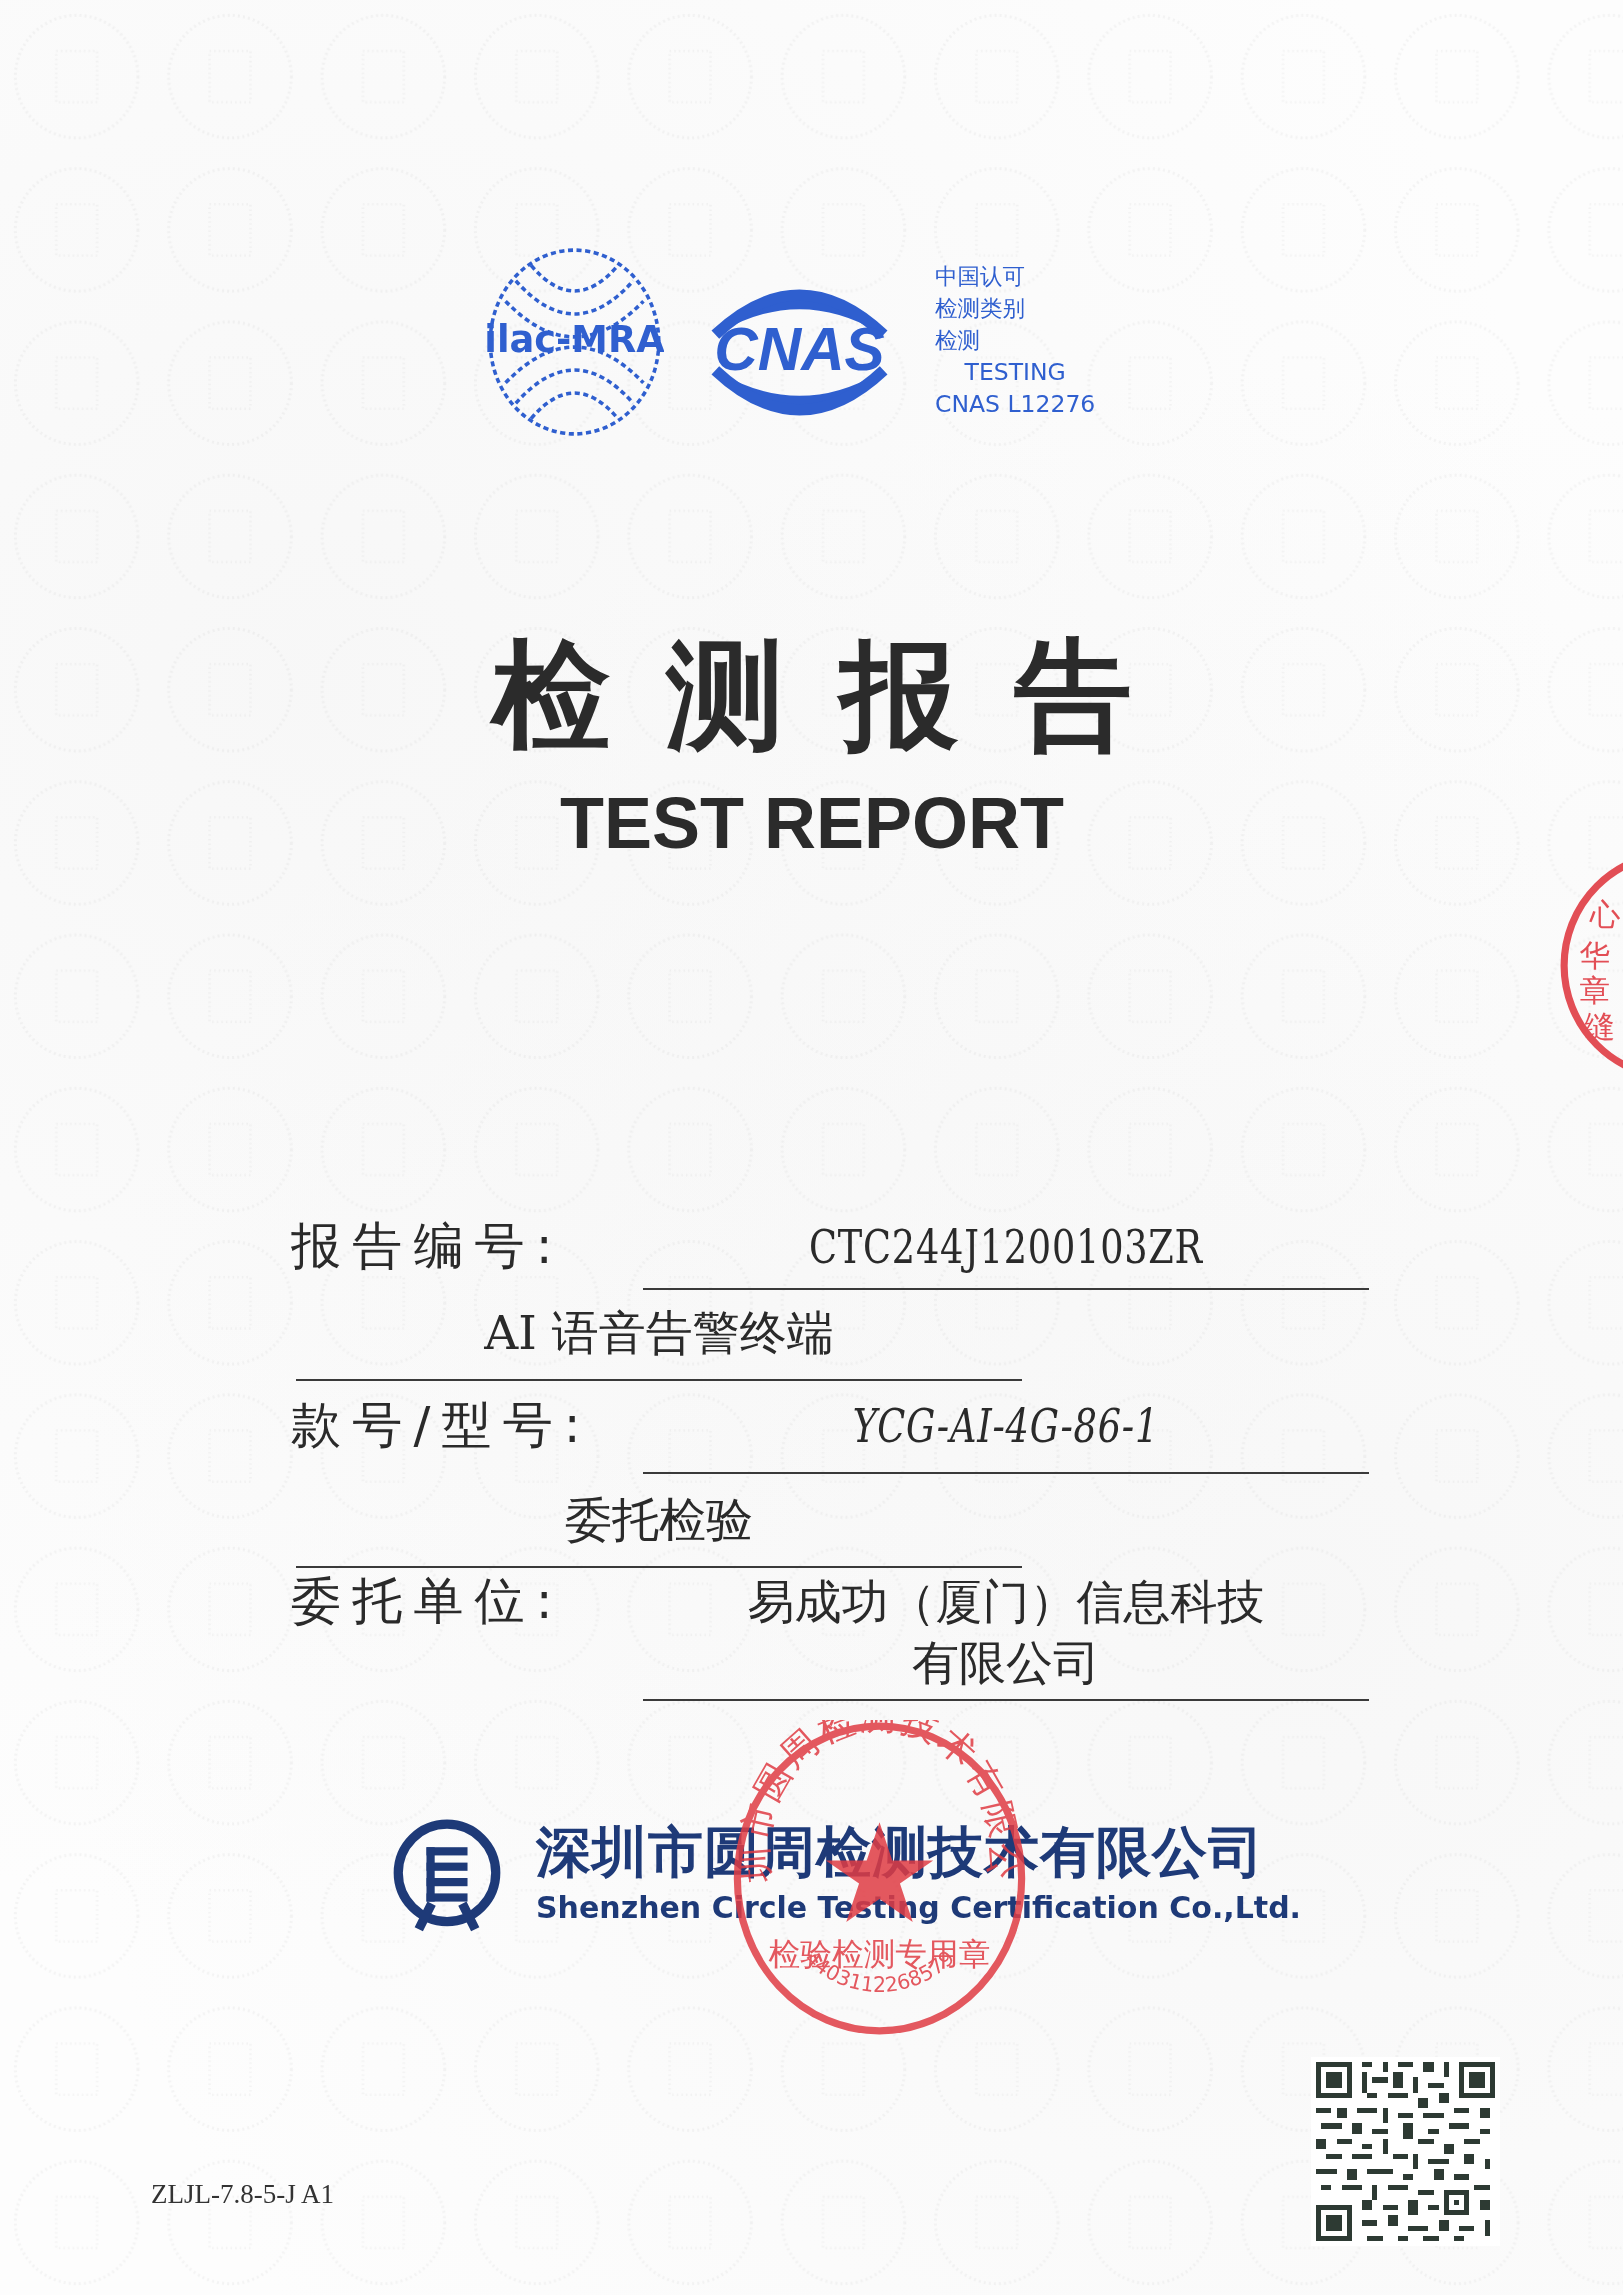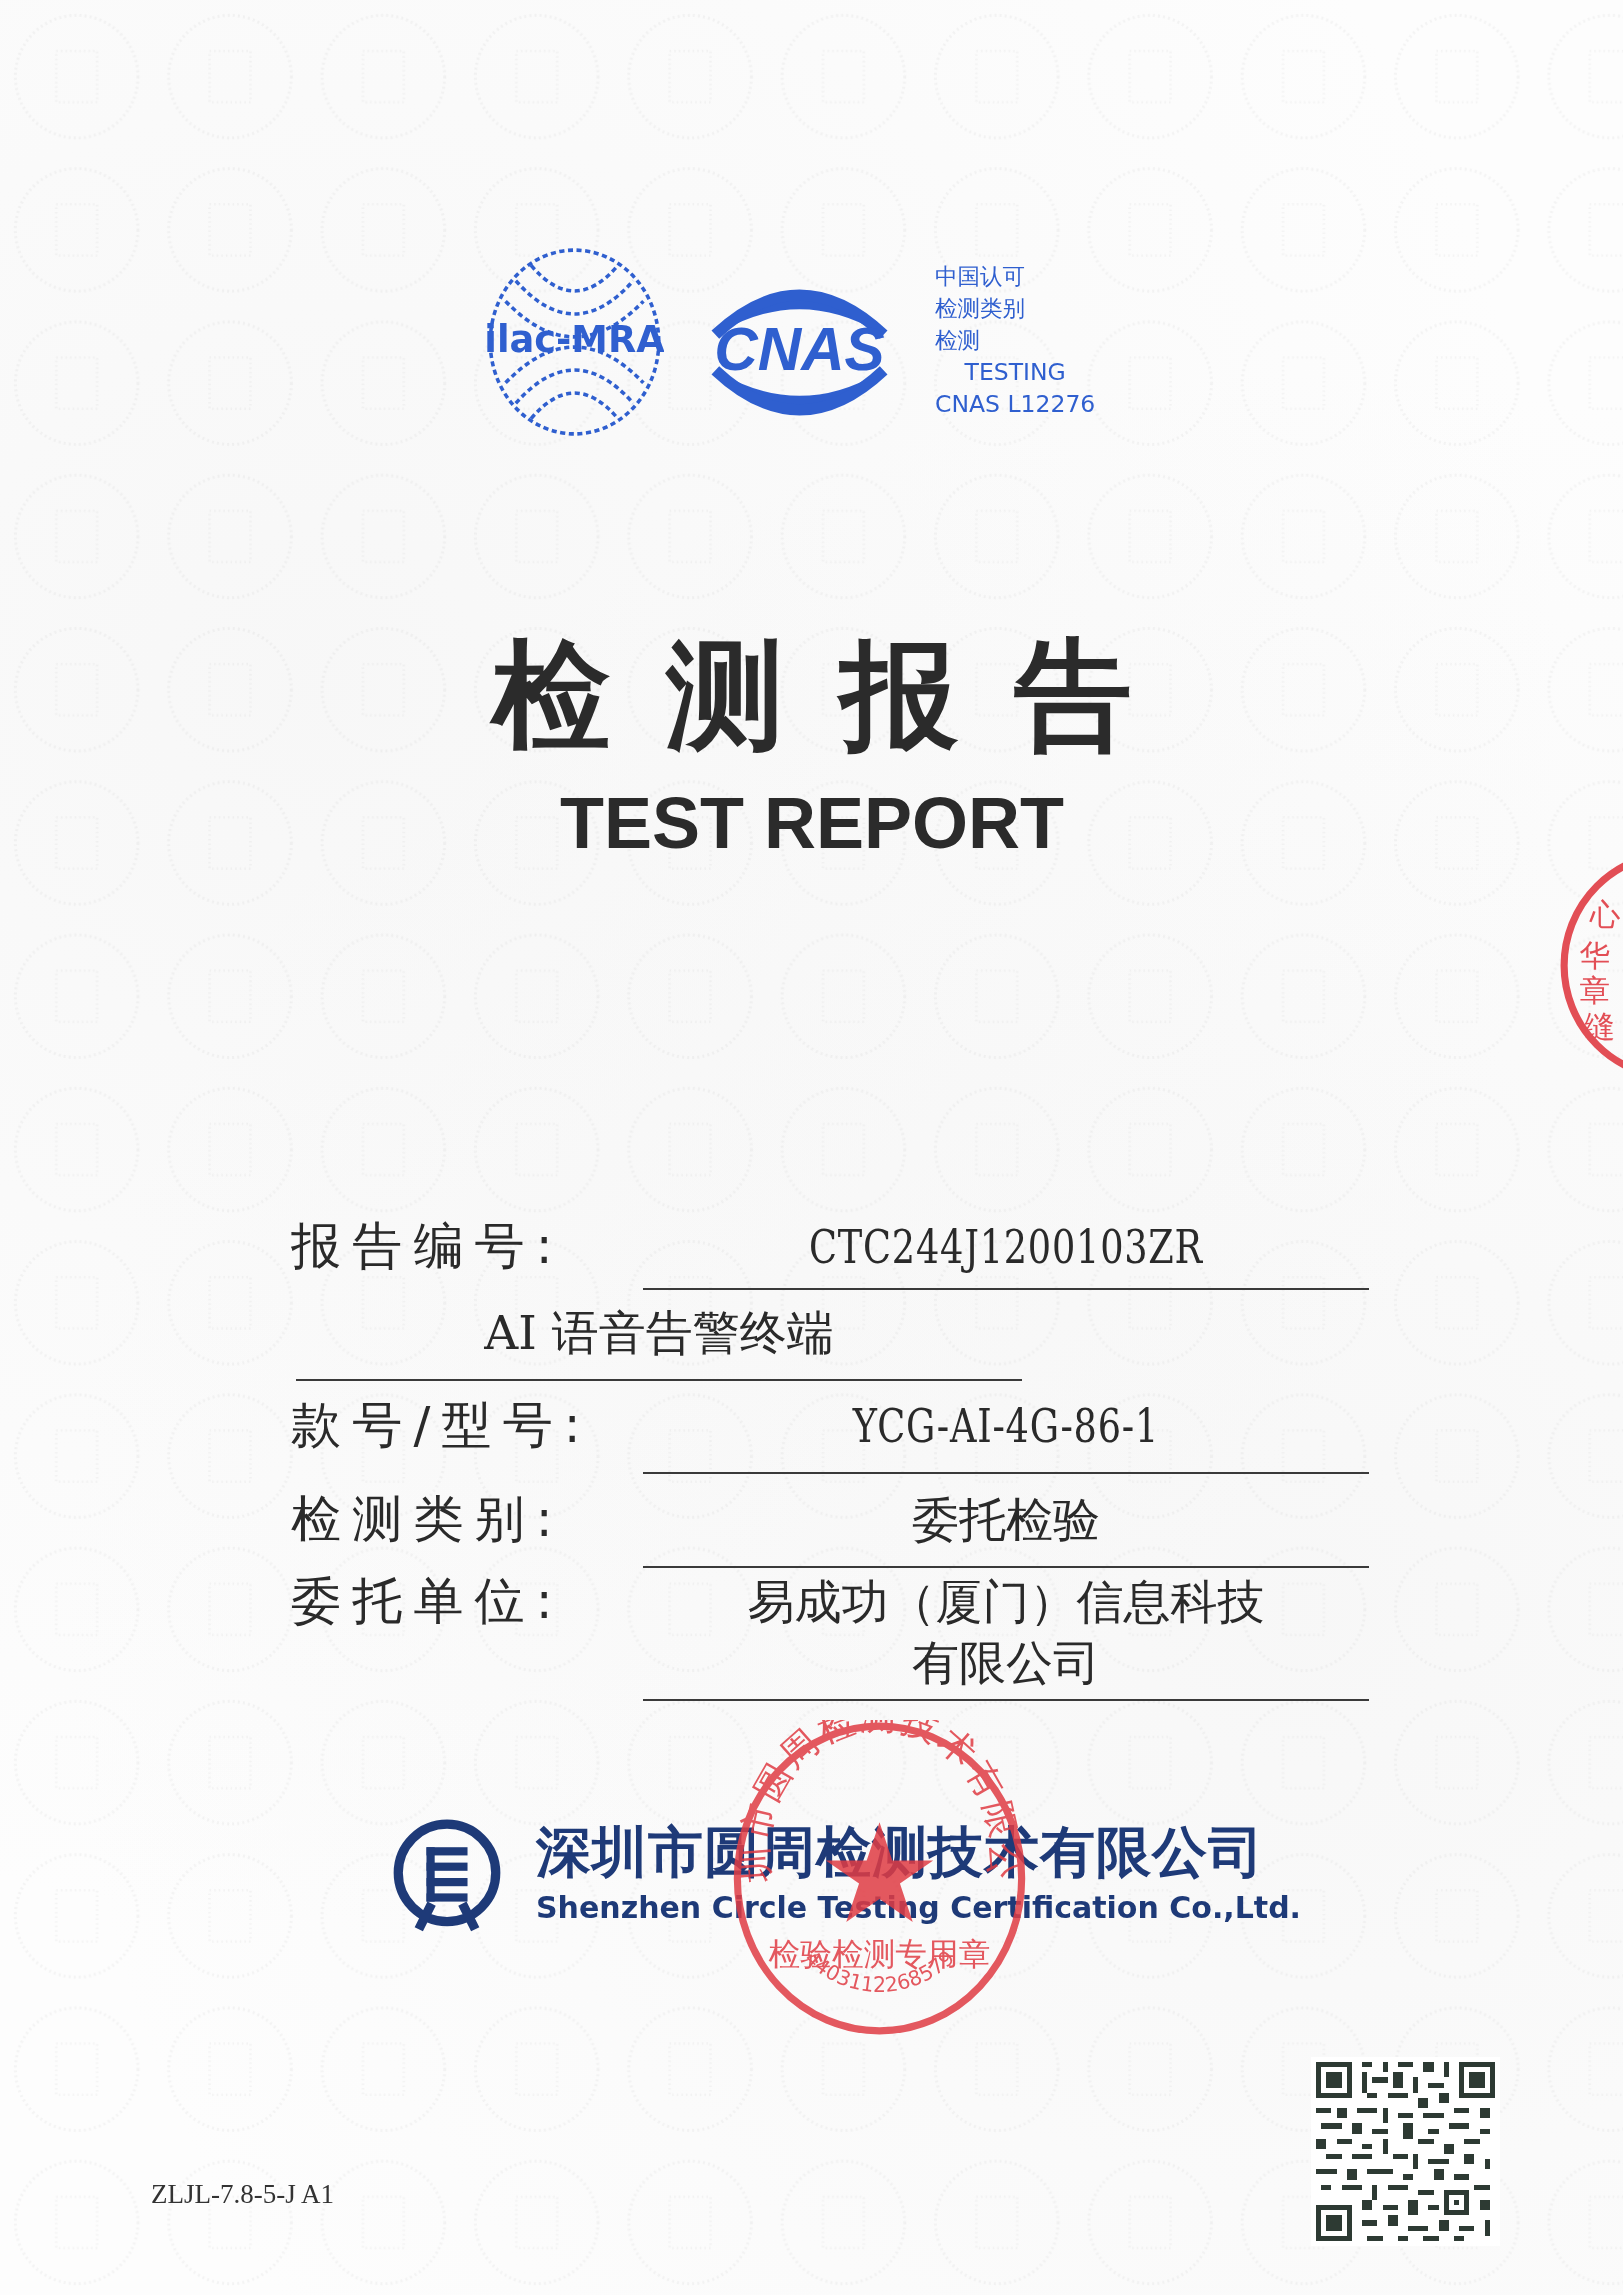--- a/index.html
+++ b/index.html
@@ -121,21 +121,21 @@
     .value.mono {
       font-family: "DejaVu Serif", "Liberation Serif", serif;
       transform: scaleX(0.78);
       letter-spacing: 1px;
     }
     .row1 { height: 77px; }
     .row1 .value-wrap { height: 72px; }
     .row2 { height: 84px; margin-top: 9.2px; }
     .row2 .value-wrap { height: 77px; }
     .row3 { height: 84px; margin-top: 9.2px; }
-    .row3 .value-wrap { height: 77px; }
+    .row3 .value-wrap { height: 77px; font-style: italic; }
     .row4 { height: 77px; margin-top: 9.2px; }
     .row4 .value-wrap { height: 77px; }
     .row5 { margin-top: 5.1px; }
     .row5 .value-wrap { height: 128px; }
 
     
     .company {
       position: absolute;
       left: 388px; top: 1819px;
       width: 869px; height: 133px;
@@ -256,21 +256,20 @@
         <span class="value">AI 语音告警终端</span>
       </div>
     </div>
     <div class="row row3">
       <span class="label">款号/型号:</span>
       <div class="value-wrap">
         <span class="value mono">YCG-AI-4G-86-1</span>
       </div>
     </div>
     <div class="row row4">
-      <span class="label">检测类别:</span>
       <div class="value-wrap">
         <span class="value">委托检验</span>
       </div>
     </div>
     <div class="row row5">
       <span class="label">委托单位:</span>
       <div class="value-wrap">
         <span class="value">易成功（厦门）信息科技</span>
         <span class="value">有限公司</span>
       </div>

